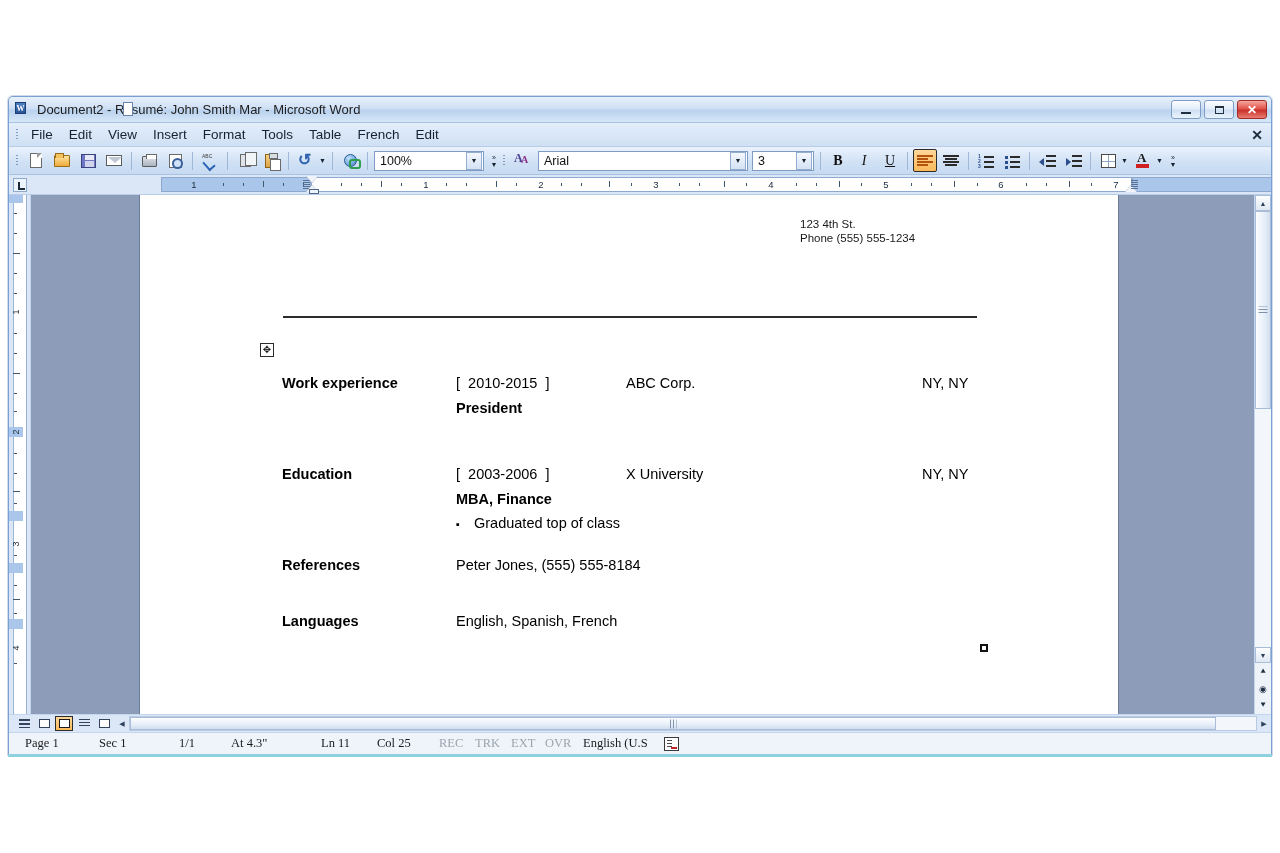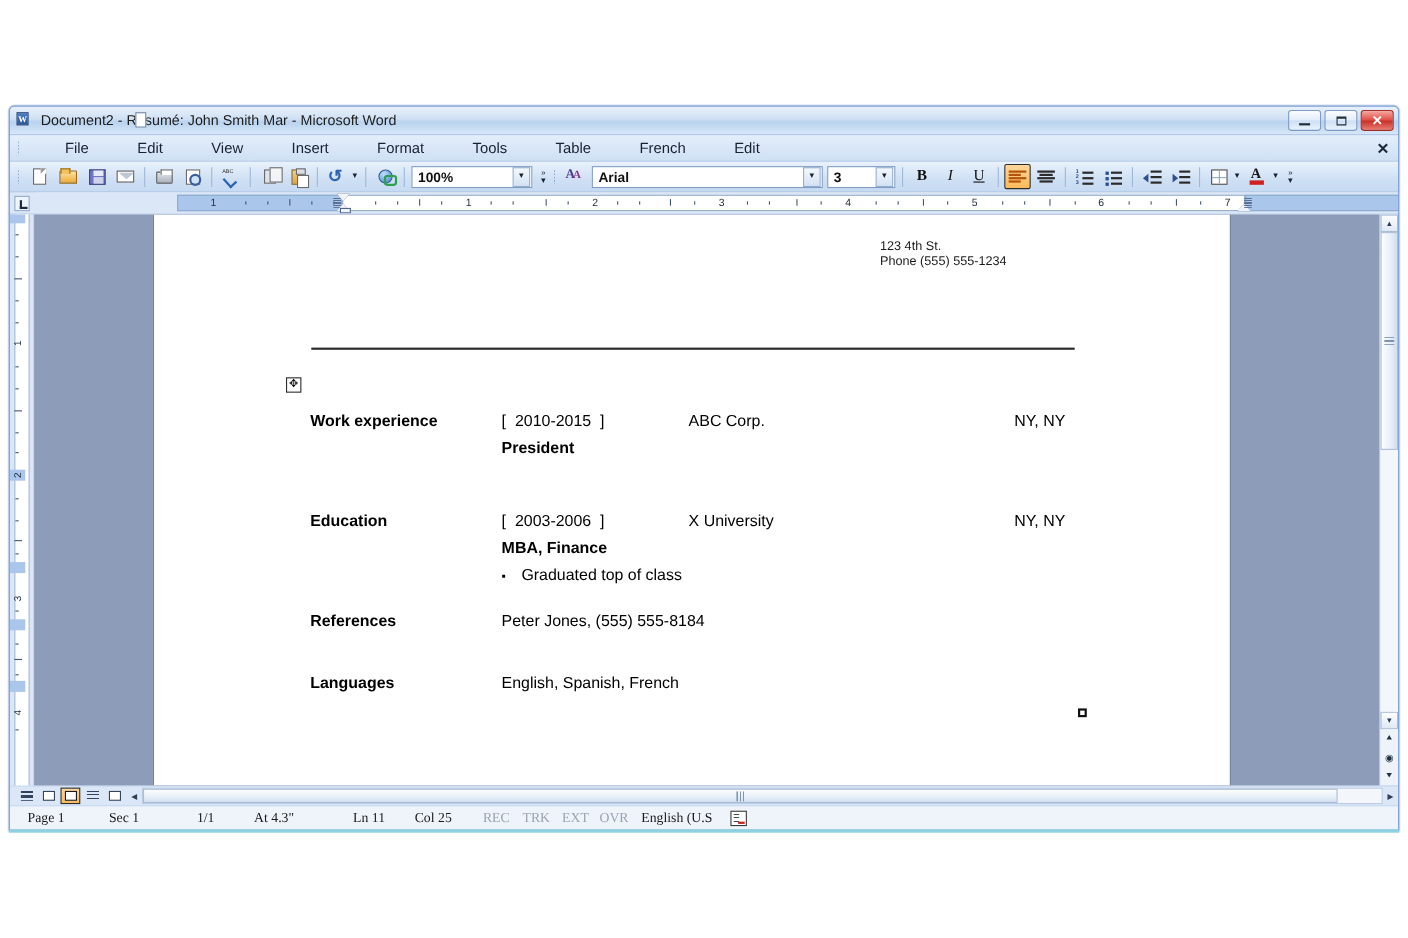--- a/index.html
+++ b/index.html
@@ -73,21 +73,20 @@
   .glyph-max { display:block; width:9px; height:8px; border:1px solid #20303f; border-top-width:2px; }
 
   
   .menubar {
     height: 24px; flex: 0 0 24px;
     background: linear-gradient(to bottom,#e4eefb,#cfe0f4);
     display: flex; align-items: center;
     border-bottom: 1px solid #b7cde8;
     position: relative;
     padding-left: 4px;
-    gap: 28px;
   }
   .grip {
     width: 7px; height: 16px; flex: 0 0 7px;
     display: flex; align-items: center; justify-content: center;
     margin-right: 3px;
   }
   .grip::before {
     content: ""; width: 2px; height: 13px;
     background-image: radial-gradient(circle, #7f9bc0 40%, transparent 42%);
     background-size: 2px 3px;
@@ -135,21 +134,21 @@
   .tb-sep {
     width: 1px; height: 18px; margin: 0 4px;
     background: #9fb8d8; flex: 0 0 1px;
   }
   .tb-combo {
     height: 20px; background: #fff;
     border: 1px solid #7f9dc4;
     display: flex; align-items: center;
     font-size: 12.5px; color: #111; margin: 0 2px;
   }
-  .tb-combo span.val { padding-left: 5px; flex: 1; white-space: nowrap; font-weight: bold; }
+  .tb-combo span.val { padding-left: 5px; flex: 1; white-space: nowrap; }
   .tb-combo .cb-arrow {
     width: 16px; height: 18px; margin: 0 1px;
     background: linear-gradient(to bottom,#f4f8fd,#d4e2f4);
     border: 1px solid #93aed0;
     display: flex; align-items: center; justify-content: center;
     font-size: 7px; color: #15222f;
   }
   .tb-more {
     width: 12px; height: 22px; margin-left: 2px;
     display: flex; flex-direction: column; align-items: center; justify-content: center;

